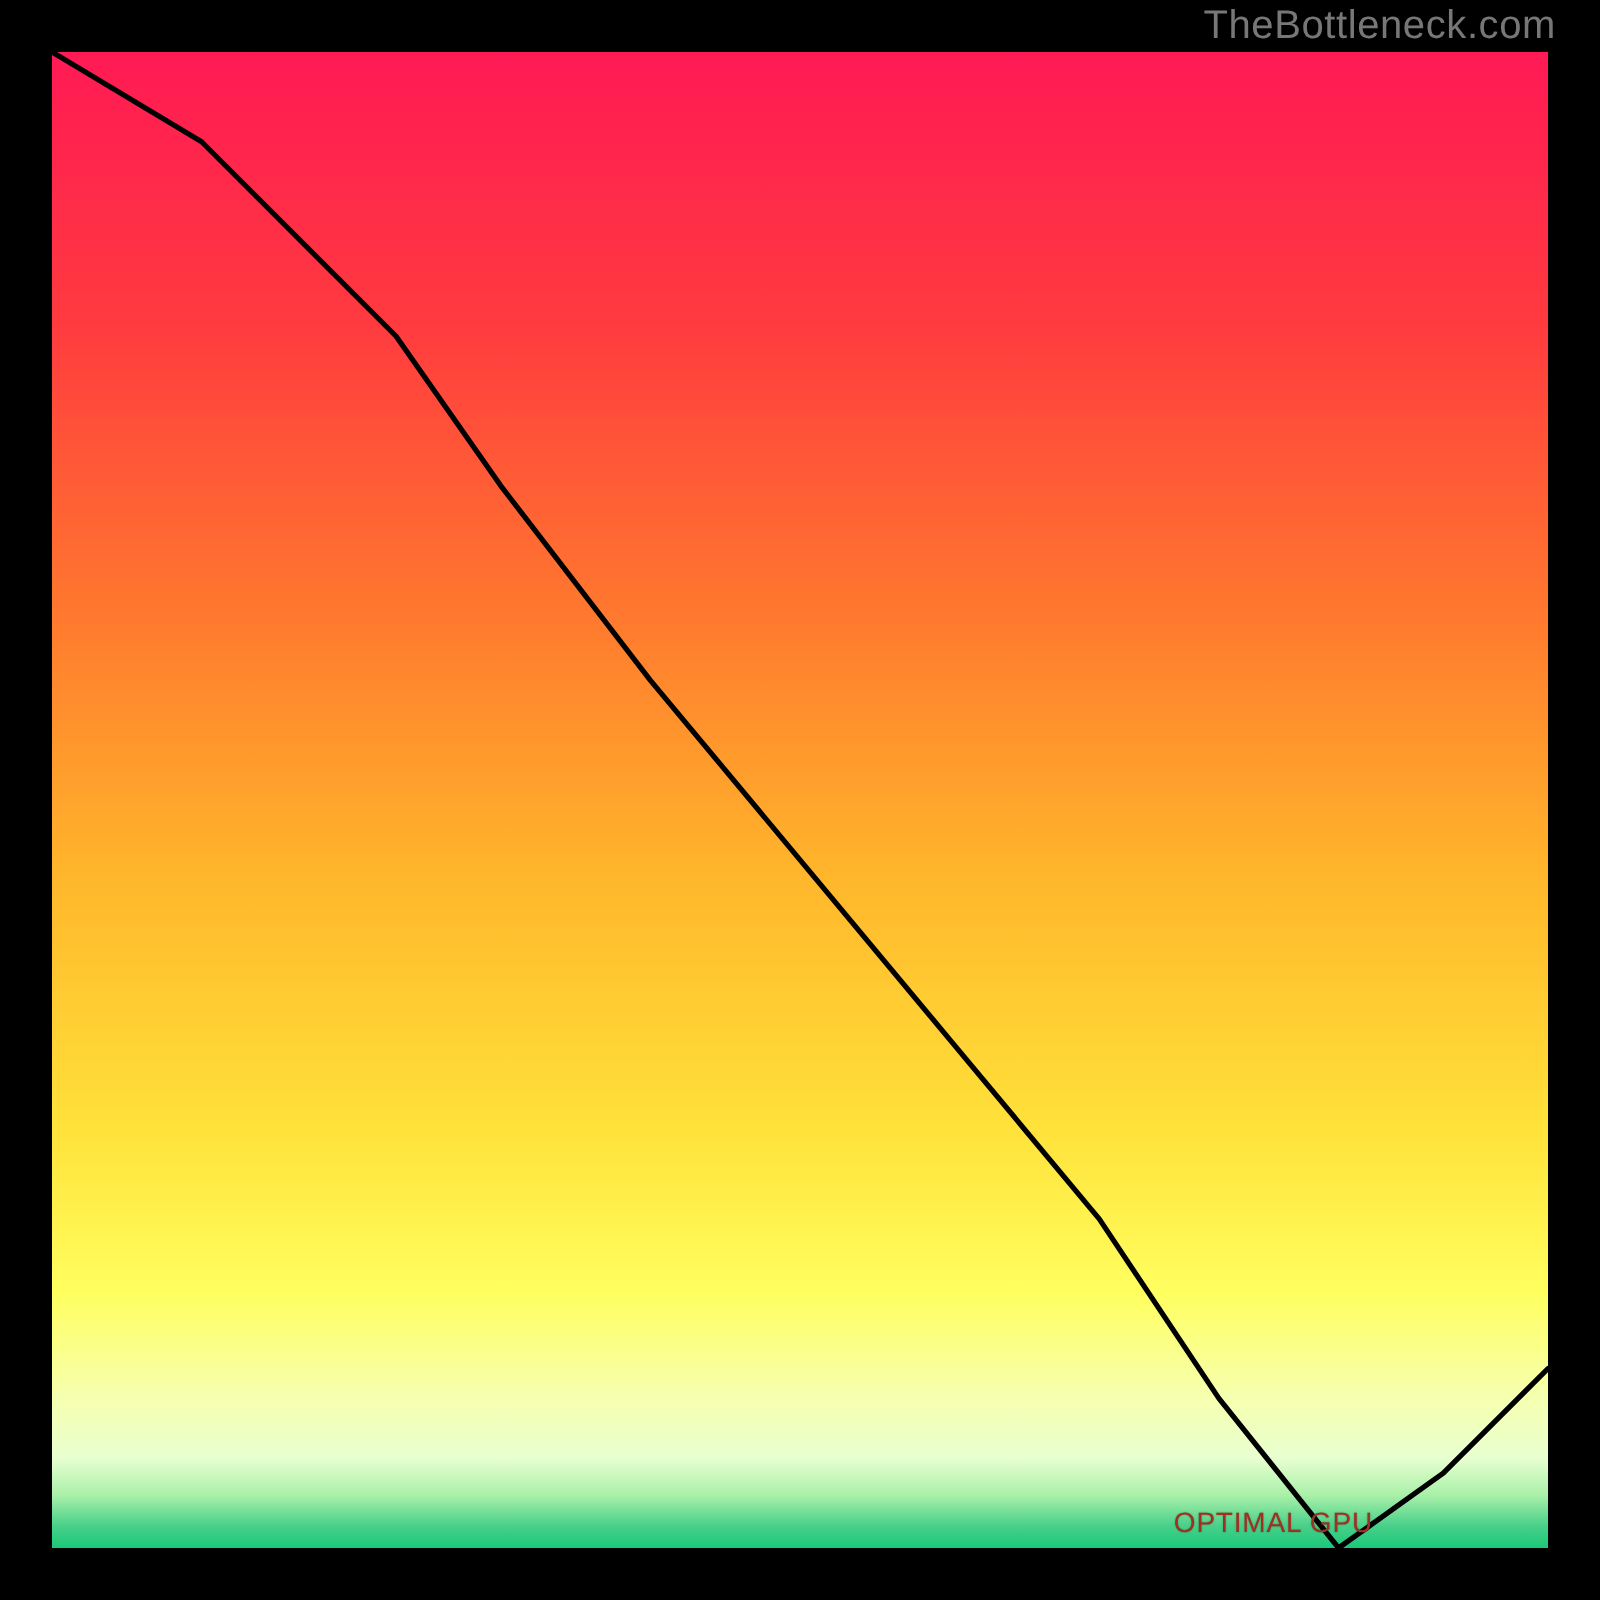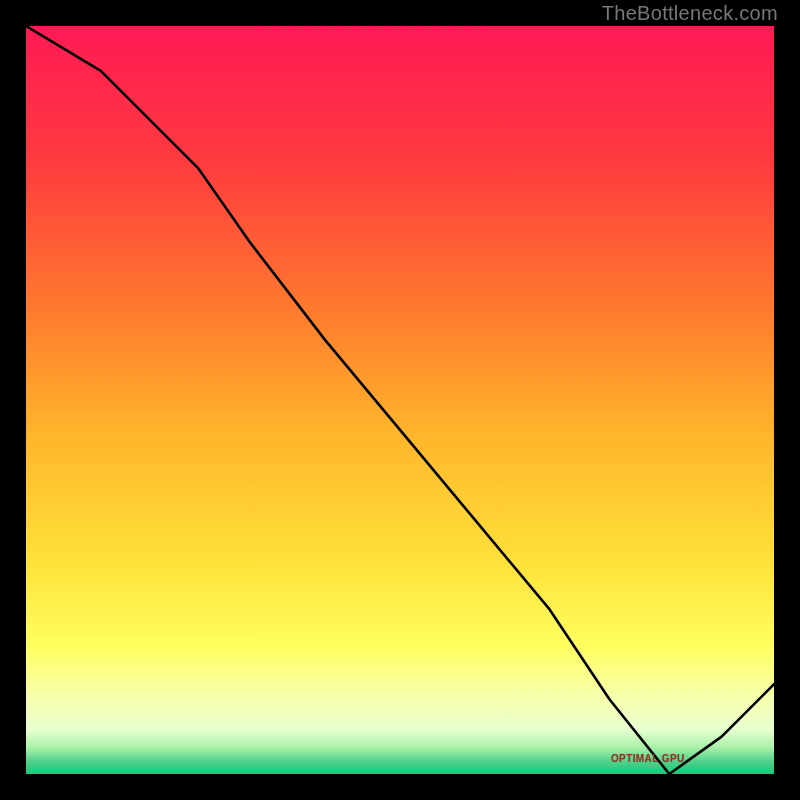--- a/index.html
+++ b/index.html
@@ -3,22 +3,22 @@
 <meta charset="utf-8">
 <style>
   html,body{margin:0;padding:0;width:800px;height:800px;background:#000;
     font-family:Arial,Helvetica,sans-serif;}
   .stage{position:relative;width:800px;height:800px;text-align:center;}
   .attribution{position:absolute;top:2px;right:22px;color:#777;font-size:20px;
     letter-spacing:.3px;}
   .plot{position:absolute;left:26px;top:26px;width:748px;height:748px;}
   .plot svg{display:block;}
   .bottleneck-label{position:absolute;left:0;top:0;color:#a03020;
-    font-size:10px;font-weight:700;letter-spacing:.4px;white-space:nowrap;
-    text-shadow:0 0 1px rgba(0,0,0,.3);margin-left:24px;}
+    font-size:14px;font-weight:400;letter-spacing:.4px;white-space:nowrap;
+    text-shadow:0 0 1px rgba(0,0,0,.3);}
 </style>
 </head>
 <body>
 
 <div class="stage">
 
   <div class="attribution">TheBottleneck.com</div>
 
   <div class="plot">
     <svg id="chart-svg" viewBox="0 0 100 100" preserveAspectRatio="none" width="748" height="748">

